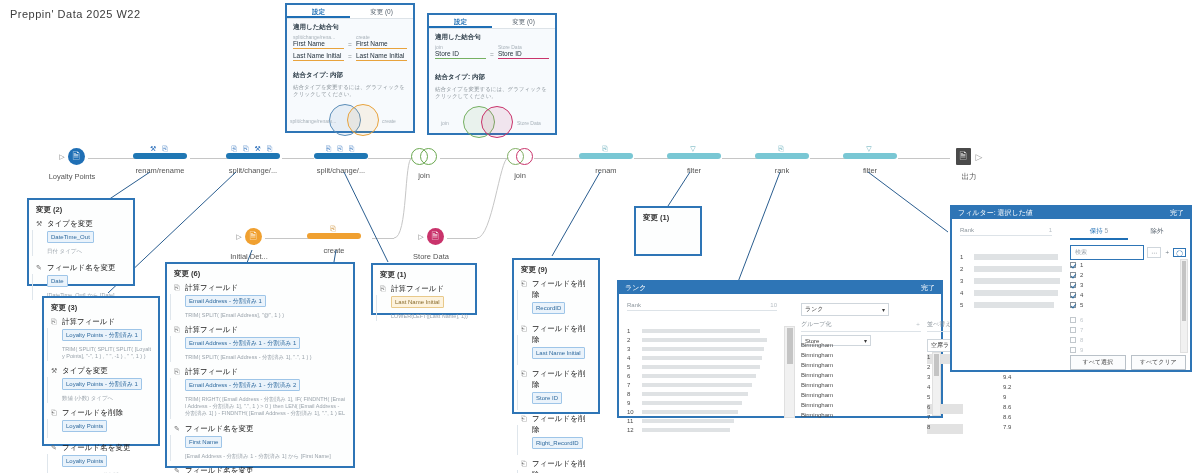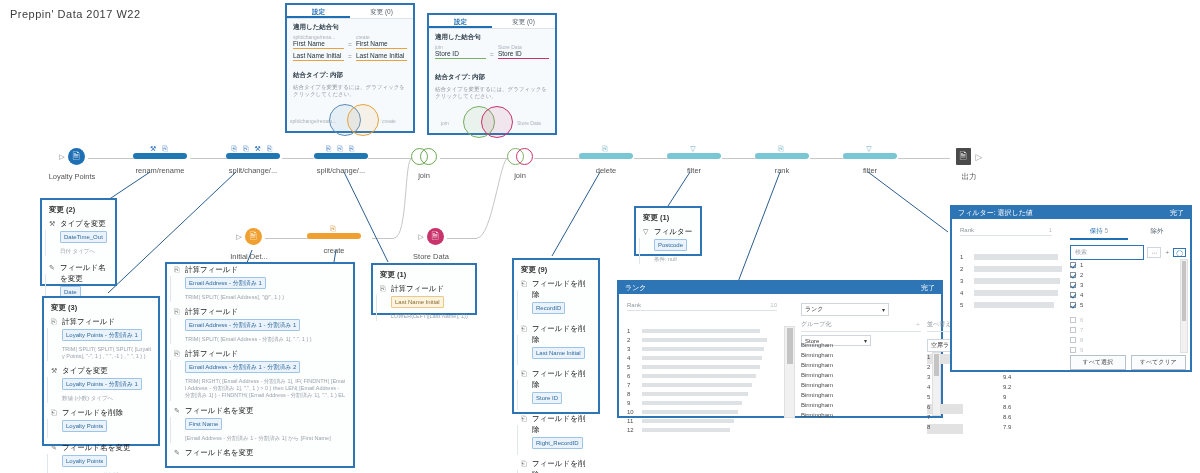--- a/index.html
+++ b/index.html
@@ -100,21 +100,21 @@
   .cb.on::after{content:"";position:absolute;left:1px;top:0px;width:2px;height:4px;
      border:solid #2f6a9e;border-width:0 1px 1px 0;transform:rotate(40deg);}
   .cb.off{border-color:#c2c8cd;}
   .cbrow.dim{color:#c2c8cd;}
   .btn{border:1px solid #b9c1c8;background:#fbfcfd;font-size:6px;color:#3b3b3b;
      text-align:center;padding:2px 0;}
 </style>
 </head>
 <body>
 
-<div class="abs" id="app-title">Preppin' Data  2017  W22</div>
+<div class="abs" id="app-title">Preppin' Data  2025  W22</div>
 
 <div class="hline" style="left:88px;top:158px;width:48px;"></div>
 <div class="hline" style="left:190px;top:158px;width:38px;"></div>
 <div class="hline" style="left:282px;top:158px;width:32px;"></div>
 <div class="hline" style="left:368px;top:158px;width:44px;"></div>
 <div class="hline" style="left:440px;top:158px;width:68px;"></div>
 <div class="hline" style="left:534px;top:158px;width:62px;"></div>
 <div class="hline" style="left:634px;top:158px;width:42px;"></div>
 <div class="hline" style="left:722px;top:158px;width:42px;"></div>
 <div class="hline" style="left:810px;top:158px;width:42px;"></div>
@@ -163,21 +163,21 @@
   <div class="venn v2">
       <i></i>
       <i></i>
     </div>
   <div class="node-label">join</div>
 </div>
 
 <div class="node" style="left:578px;top:144px;width:56px;">
   <div class="icons teal">⎘</div>
   <div class="pill teal"></div>
-  <div class="node-label">delete</div>
+  <div class="node-label">renam</div>
 </div>
 
 <div class="node" style="left:666px;top:144px;width:56px;">
   <div class="icons teal">▽</div>
   <div class="pill teal"></div>
   <div class="node-label">filter</div>
 </div>
 
 <div class="node" style="left:754px;top:144px;width:56px;">
   <div class="icons teal">⎘</div>
@@ -282,21 +282,21 @@
   <div class="panel-sec" style="padding-top:14px;">結合タイプ: 内部</div>
   <div class="panel-note">結合タイプを変更するには、グラフィックをクリックしてください。</div>
   <div class="bigvenn">
     <div class="c" style="left:34px;border:1px solid #76b062;background:rgba(118,176,98,.10);"></div>
     <div class="c" style="left:52px;border:1px solid #c9336b;background:rgba(201,51,107,.10);"></div>
     <div class="lbl" style="left:12px;">join</div>
     <div class="lbl" style="left:88px;">Store Data</div>
   </div>
 </div>
 
-<div class="card" style="left:40px;top:198px;width:77px;height:88px;">
+<div class="card" style="left:27px;top:198px;width:108px;height:88px;">
   <div class="card-title">変更 (2)</div>
   <div class="chg">
     <div class="chg-rail"></div>
     <div class="chg-head"><span class="chg-ico">⚒</span><span>タイプを変更</span></div>
     <div class="chip">DateTime_Out</div>
     <div class="sub">日付 タイプへ</div>
   </div>
   <div class="chg" style="margin-top:4px;">
     <div class="chg-rail"></div>
     <div class="chg-head"><span class="chg-ico">✎</span><span>フィールド名を変更</span></div>
@@ -326,20 +326,21 @@
   </div>
   <div class="chg" style="margin-top:2px;">
     <div class="chg-rail"></div>
     <div class="chg-head"><span class="chg-ico">✎</span><span>フィールド名を変更</span></div>
     <div class="chip">Loyalty Points</div>
     <div class="sub">[Loyalty Points - 分割済み 1] から [Loyalty Points]</div>
   </div>
 </div>
 
 <div class="card" style="left:165px;top:262px;width:190px;height:206px;">
+  <div class="card-title">変更 (6)</div>
   <div class="chg">
     <div class="chg-rail"></div>
     <div class="chg-head"><span class="chg-ico">⎘</span><span>計算フィールド</span></div>
     <div class="chip">Email Address - 分割済み 1</div>
     <div class="sub">TRIM( SPLIT( [Email Address], "@", 1 ) )</div>
   </div>
   <div class="chg" style="margin-top:2px;">
     <div class="chg-rail"></div>
     <div class="chg-head"><span class="chg-ico">⎘</span><span>計算フィールド</span></div>
     <div class="chip">Email Address - 分割済み 1 - 分割済み 1</div>
@@ -391,26 +392,20 @@
     <div class="chip">Right_RecordID</div></div>
   <div class="chg" style="margin-top:1px;">
       <div class="chg-rail"></div>
     <div class="chg-head"><span class="chg-ico">⎗</span><span>フィールドを削除</span></div>
     </div>
 
 </div>
 
 <div class="card" style="left:634px;top:206px;width:68px;height:50px;">
   <div class="card-title">変更 (1)</div>
-  <div class="chg">
-    <div class="chg-rail"></div>
-    <div class="chg-head"><span class="chg-ico">▽</span><span>フィルター</span></div>
-    <div class="chip">Postcode</div>
-    <div class="sub">条件: null</div>
-  </div>
 </div>
 
 <div class="dlg" style="left:617px;top:280px;width:326px;height:138px;">
   <div class="dlg-bar">
     <span>ランク</span>
     <span>完了</span>
   </div>
 
   <div class="abs" style="left:8px;top:20px;width:150px;">
     <div class="fldlbl">

